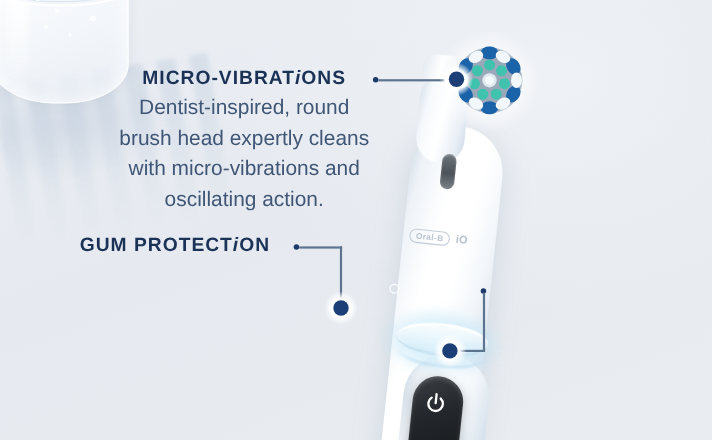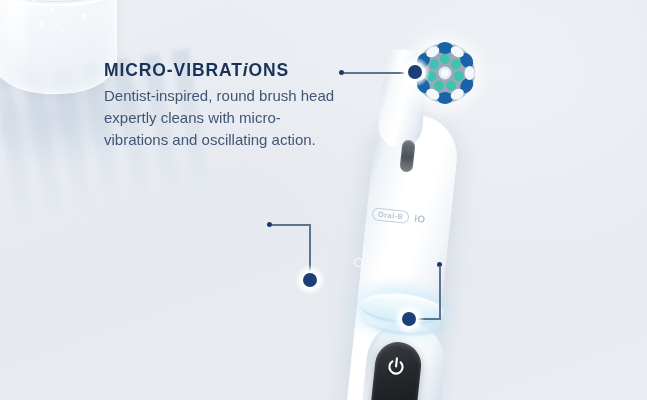--- a/index.html
+++ b/index.html
@@ -181,24 +181,24 @@
   .callout { position: absolute; }
   .c-title {
     font-size: 17.5px; font-weight: 700; letter-spacing: .9px;
     color: #1b3257; white-space: nowrap;
   }
   .c-title .i-alt {
     font-style: italic; font-weight: 700; text-transform: lowercase;
     font-size: 17.5px;
   }
   .c-body {
-    font-size: 15px; line-height: 1.46; color: #3f5676; font-weight: 400;
+    font-size: 19px; line-height: 1.46; color: #3f5676; font-weight: 400;
     margin-top: 4px;
   }
-  .align-right { text-align: left; }
+  .align-right { text-align: center; }
   .align-left  { text-align: left; }
 
   #c-micro      { left: 104px; top: 60px;  width: 236px; }
   #c-gum        { left: 38px;  top: 212px; width: 242px; }
   #c-celebration{ left: 447px; top: 253px; width: 190px; }
 </style>
 </head>
 <body>
 
 <div id="stage">
@@ -306,18 +306,19 @@
   <div class="node" style="left:394px; top:304px;">
       <i></i>
     </div>
 
   <div class="callout align-right" id="c-micro">
     <div class="c-title"><span>MICRO-VIBRAT</span><span class="i-alt">i</span><span>ONS</span></div>
     <div class="c-body">Dentist-inspired, round brush head expertly cleans with micro-vibrations and oscillating action.</div>
   </div>
 
   <div class="callout align-right" id="c-gum">
+    <div class="c-title"><span>GUM PROTECT</span><span class="i-alt">i</span><span>ON</span></div>
   </div>
 
   <div class="callout align-left" id="c-celebration">
   </div>
 
 </div>
 
 </body></html>

